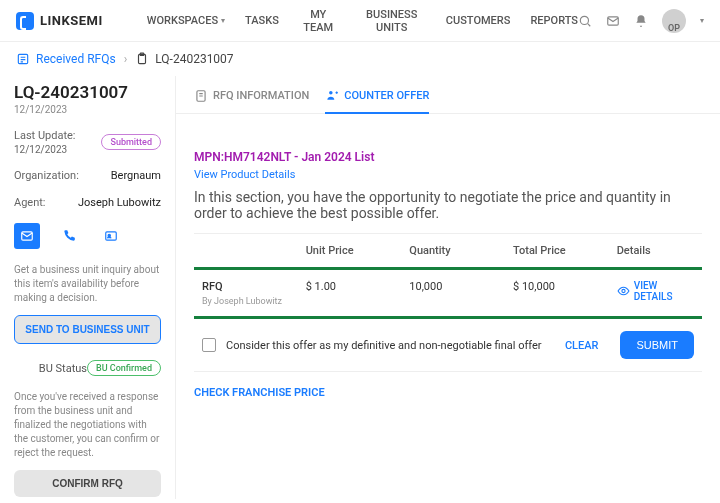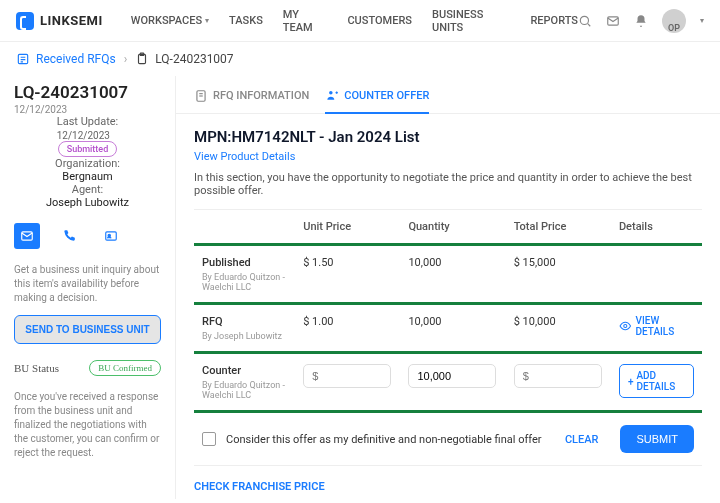--- a/index.html
+++ b/index.html
@@ -1,57 +1,57 @@
 <!DOCTYPE html>
 <html><head>
 <meta charset="utf-8">
 <style>
 * { box-sizing: border-box; margin: 0; padding: 0; }
 body { font-family: -apple-system, BlinkMacSystemFont, "Segoe UI", Roboto, sans-serif; font-size: 12px; color: #333; background: #fff; width: 720px; height: 503px; overflow: hidden; border-radius: 12px; }
 .topbar { display: flex; align-items: center; padding: 0 16px; height: 42px; border-bottom: 1px solid #eee; }
 .logo { display: flex; align-items: center; font-weight: 700; font-size: 13px; color: #2a2a2a; letter-spacing: 0.5px; }
 .logo-icon { width: 18px; height: 18px; background: #1a7cff; border-radius: 4px; margin-right: 6px; position: relative; }
 .logo-icon::before { content: ''; position: absolute; left: 4px; top: 4px; width: 4px; height: 10px; border: 2px solid #fff; border-right: none; border-radius: 3px 0 0 3px; }
-.nav { display: flex; gap: 20px; margin-left: 28px; font-size: 11px; color: #555; font-weight: 500; }
+.nav { display: flex; gap: 20px; margin-left: 44px; font-size: 11px; color: #555; font-weight: 500; text-align: center; }
 .nav-item { display: flex; align-items: center; gap: 3px; cursor: pointer; }
 .chev { font-size: 8px; color: #888; }
 .top-right { margin-left: auto; display: flex; align-items: center; gap: 14px; color: #888; }
 .avatar { width: 24px; height: 24px; border-radius: 50%; background: #d0d0d0; display: flex; align-items: flex-end; justify-content: center; font-size: 9px; font-weight: 600; color: #666; }
 .breadcrumb { display: flex; align-items: center; gap: 8px; padding: 10px 16px; font-size: 12px; }
 .bc-link { color: #1a7cff; display: flex; align-items: flex-start; gap: 6px; }
 .bc-sep { color: #aaa; }
 .bc-cur { color: #444; display: flex; align-items: center; gap: 6px; }
 .ic { width: 14px; height: 14px; display: inline-flex; align-items: center; justify-content: center; }
 .content { display: flex; height: calc(503px - 42px - 38px); }
 .sidebar { width: 175px; padding: 6px 14px 14px 14px; overflow-y: auto; }
 .lq-title { font-size: 17px; font-weight: 600; color: #222; }
 .lq-date { font-size: 10px; color: #888; margin-top: 2px; }
-.kv { display: flex; justify-content: space-between; align-items: center; margin-top: 0; font-size: 11px; flex-direction: column; }
+.kv { display: flex; justify-content: space-between; align-items: center; margin-top: 14px; font-size: 11px; }
 .kv .k { color: #666; }
 .kv .v { color: #222; text-align: right; }
 .pill { padding: 2px 8px; border-radius: 10px; font-size: 9px; font-weight: 500; }
 .pill-sub { border: 1px solid #c77dd8; color: #b450cc; }
 .pill-bu { border: 1px solid #4cbf6b; color: #3aa856; }
 .icon-row { display: flex; gap: 16px; margin-top: 14px; }
 .icon-box { width: 26px; height: 26px; display: flex; align-items: center; justify-content: center; color: #1a7cff; border-radius: 3px; cursor: pointer; }
 .icon-box.filled { background: #1a7cff; color: #fff; }
 .help { font-size: 10px; color: #888; line-height: 1.4; margin-top: 14px; }
 .btn { display: block; width: 100%; padding: 8px 0; text-align: center; border-radius: 6px; font-size: 10px; font-weight: 600; margin-top: 10px; cursor: pointer; border: none; }
 .btn-outline-blue { border: 1px solid #1a7cff; color: #1a7cff; background: #e5e5e5; }
 .btn-gray { background: #e5e5e5; color: #444; }
-.bu-row { display: flex; justify-content: space-between; align-items: center; margin-top: 16px; font-family: Liberation Serif, serif; }
+.bu-row { display: flex; justify-content: flex-end; align-items: center; margin-top: 16px; }
 .bu-label { font-size: 11px; color: #555; }
 .main { flex: 1; border-left: 1px solid #eee; padding: 0 0 14px 0; overflow-y: auto; }
 .tabs { display: flex; gap: 16px; padding: 12px 11px 0 18px; border-bottom: 1px solid #eee; font-size: 11px; font-weight: 500; text-align: center; }
 .tab { display: flex; align-items: center; gap: 5px; padding-bottom: 10px; color: #888; cursor: pointer; }
 .tab.active { color: #1a7cff; border-bottom: 2px solid #1a7cff; margin-bottom: -1px; }
 .panel { padding: 14px 18px; }
-.mpn-title { font-size: 15px; font-weight: 600; color: #0f172a; }
+.mpn-title { font-size: 12px; font-weight: 600; color: #a21caf; margin-top: 22px; }
 .link { color: #1a7cff; font-size: 11px; cursor: pointer; display: inline-block; margin-top: 4px; }
-.desc { font-size: 11px; color: #555; margin-top: 8px; }
+.desc { font-size: 14px; color: #555; margin-top: 8px; }
 .table { width: 100%; margin-top: 12px; border-collapse: collapse; font-size: 11px; }
 .table th, .table td { text-align: left; padding: 10px 8px; border-bottom: 3px solid #15803d; vertical-align: top; }
 .table th { color: #555; font-weight: 500; border-top: 1px solid #eee; }
 .row-title { color: #333; font-weight: 500; }
 .row-sub { color: #999; font-size: 9px; margin-top: 3px; }
 .col-name { width: 100px; }
 .col-price { width: 100px; }
 .col-qty { width: 100px; }
 .col-total { width: 100px; }
 .col-det { width: 90px; }
@@ -79,24 +79,24 @@
         <span>WORKSPACES</span>
         <span class="chev">▾</span>
       </div>
     <div class="nav-item">
         <span>TASKS</span>
       </div>
     <div class="nav-item">
         <span>MY TEAM</span>
       </div>
     <div class="nav-item">
+        <span>BUSINESS UNITS</span>
+      </div>
+    <div class="nav-item">
         <span>CUSTOMERS</span>
-      </div>
-    <div class="nav-item">
-        <span>BUSINESS UNITS</span>
       </div>
     <div class="nav-item">
         <span>REPORTS</span>
       </div>
   </div>
   <div class="top-right">
     <span class="ic">
         <svg viewBox="0 0 24 24" fill="none" stroke="currentColor" stroke-width="2">
           <circle cx="11" cy="11" r="7"></circle>
           <line x1="21" y1="21" x2="16.65" y2="16.65"></line>
@@ -190,20 +190,21 @@
 
     <div class="help">Get a business unit inquiry about this item's availability before making a decision.</div>
     <button class="btn btn-outline-blue">SEND TO BUSINESS UNIT</button>
 
     <div class="bu-row">
       <span class="bu-label">BU Status</span>
       <span class="pill pill-bu">BU Confirmed</span>
     </div>
 
     <div class="help">Once you've received a response from the business unit and finalized the negotiations with the customer, you can confirm or reject the request.</div>
+    <button class="btn btn-gray">CONFIRM RFQ</button>
 
   </div>
 
   <div class="main">
     <div class="tabs">
       <div class="tab">
         <span class="ic">
             <svg viewBox="0 0 24 24" fill="none" stroke="currentColor" stroke-width="2">
               <rect x="5" y="3" width="14" height="18" rx="2"></rect>
               <line x1="9" y1="8" x2="15" y2="8"></line>
@@ -234,59 +235,36 @@
         <thead>
           <tr>
             <th class="col-name"></th>
             <th class="col-price">Unit Price</th>
             <th class="col-qty">Quantity</th>
             <th class="col-total">Total Price</th>
             <th class="col-det">Details</th>
           </tr>
         </thead>
         <tbody>
-          <tr>
-            <td>
-              <div class="row-title">Published</div>
-              <div class="row-sub">By Eduardo Quitzon - Waelchi LLC</div>
-            </td>
-            <td>$ 1.50</td>
-            <td>10,000</td>
-            <td>$ 15,000</td>
-            <td></td>
-          </tr>
           <tr>
             <td>
               <div class="row-title">RFQ</div>
               <div class="row-sub">By Joseph Lubowitz</div>
             </td>
             <td>$ 1.00</td>
             <td>10,000</td>
             <td>$ 10,000</td>
             <td><span class="link-plain">
                   <svg viewBox="0 0 24 24" fill="none" stroke="currentColor" stroke-width="2">
                     <path d="M2 12s4-7 10-7 10 7 10 7-4 7-10 7-10-7-10-7z"></path>
                     <circle cx="12" cy="12" r="3"></circle>
                   </svg>
                   <span>VIEW DETAILS</span>
                 </span></td>
           </tr>
-          <tr>
-            <td>
-              <div class="row-title">Counter</div>
-              <div class="row-sub">By Eduardo Quitzon - Waelchi LLC</div>
-            </td>
-            <td><input class="input" placeholder="$" style=""></td>
-            <td><input class="input" value="10,000" style=""></td>
-            <td><input class="input" placeholder="$" style=""></td>
-            <td><span class="link-btn">
-                  <span>+</span>
-                  <span>ADD DETAILS</span>
-                </span></td>
-          </tr>
         </tbody>
       </table>
 
       <div class="footer-row">
         <div class="checkbox"></div>
         <div class="footer-txt">Consider this offer as my definitive and non-negotiable final offer</div>
         <span class="action-clear">CLEAR</span>
         <button class="action-submit">SUBMIT</button>
       </div>
 

